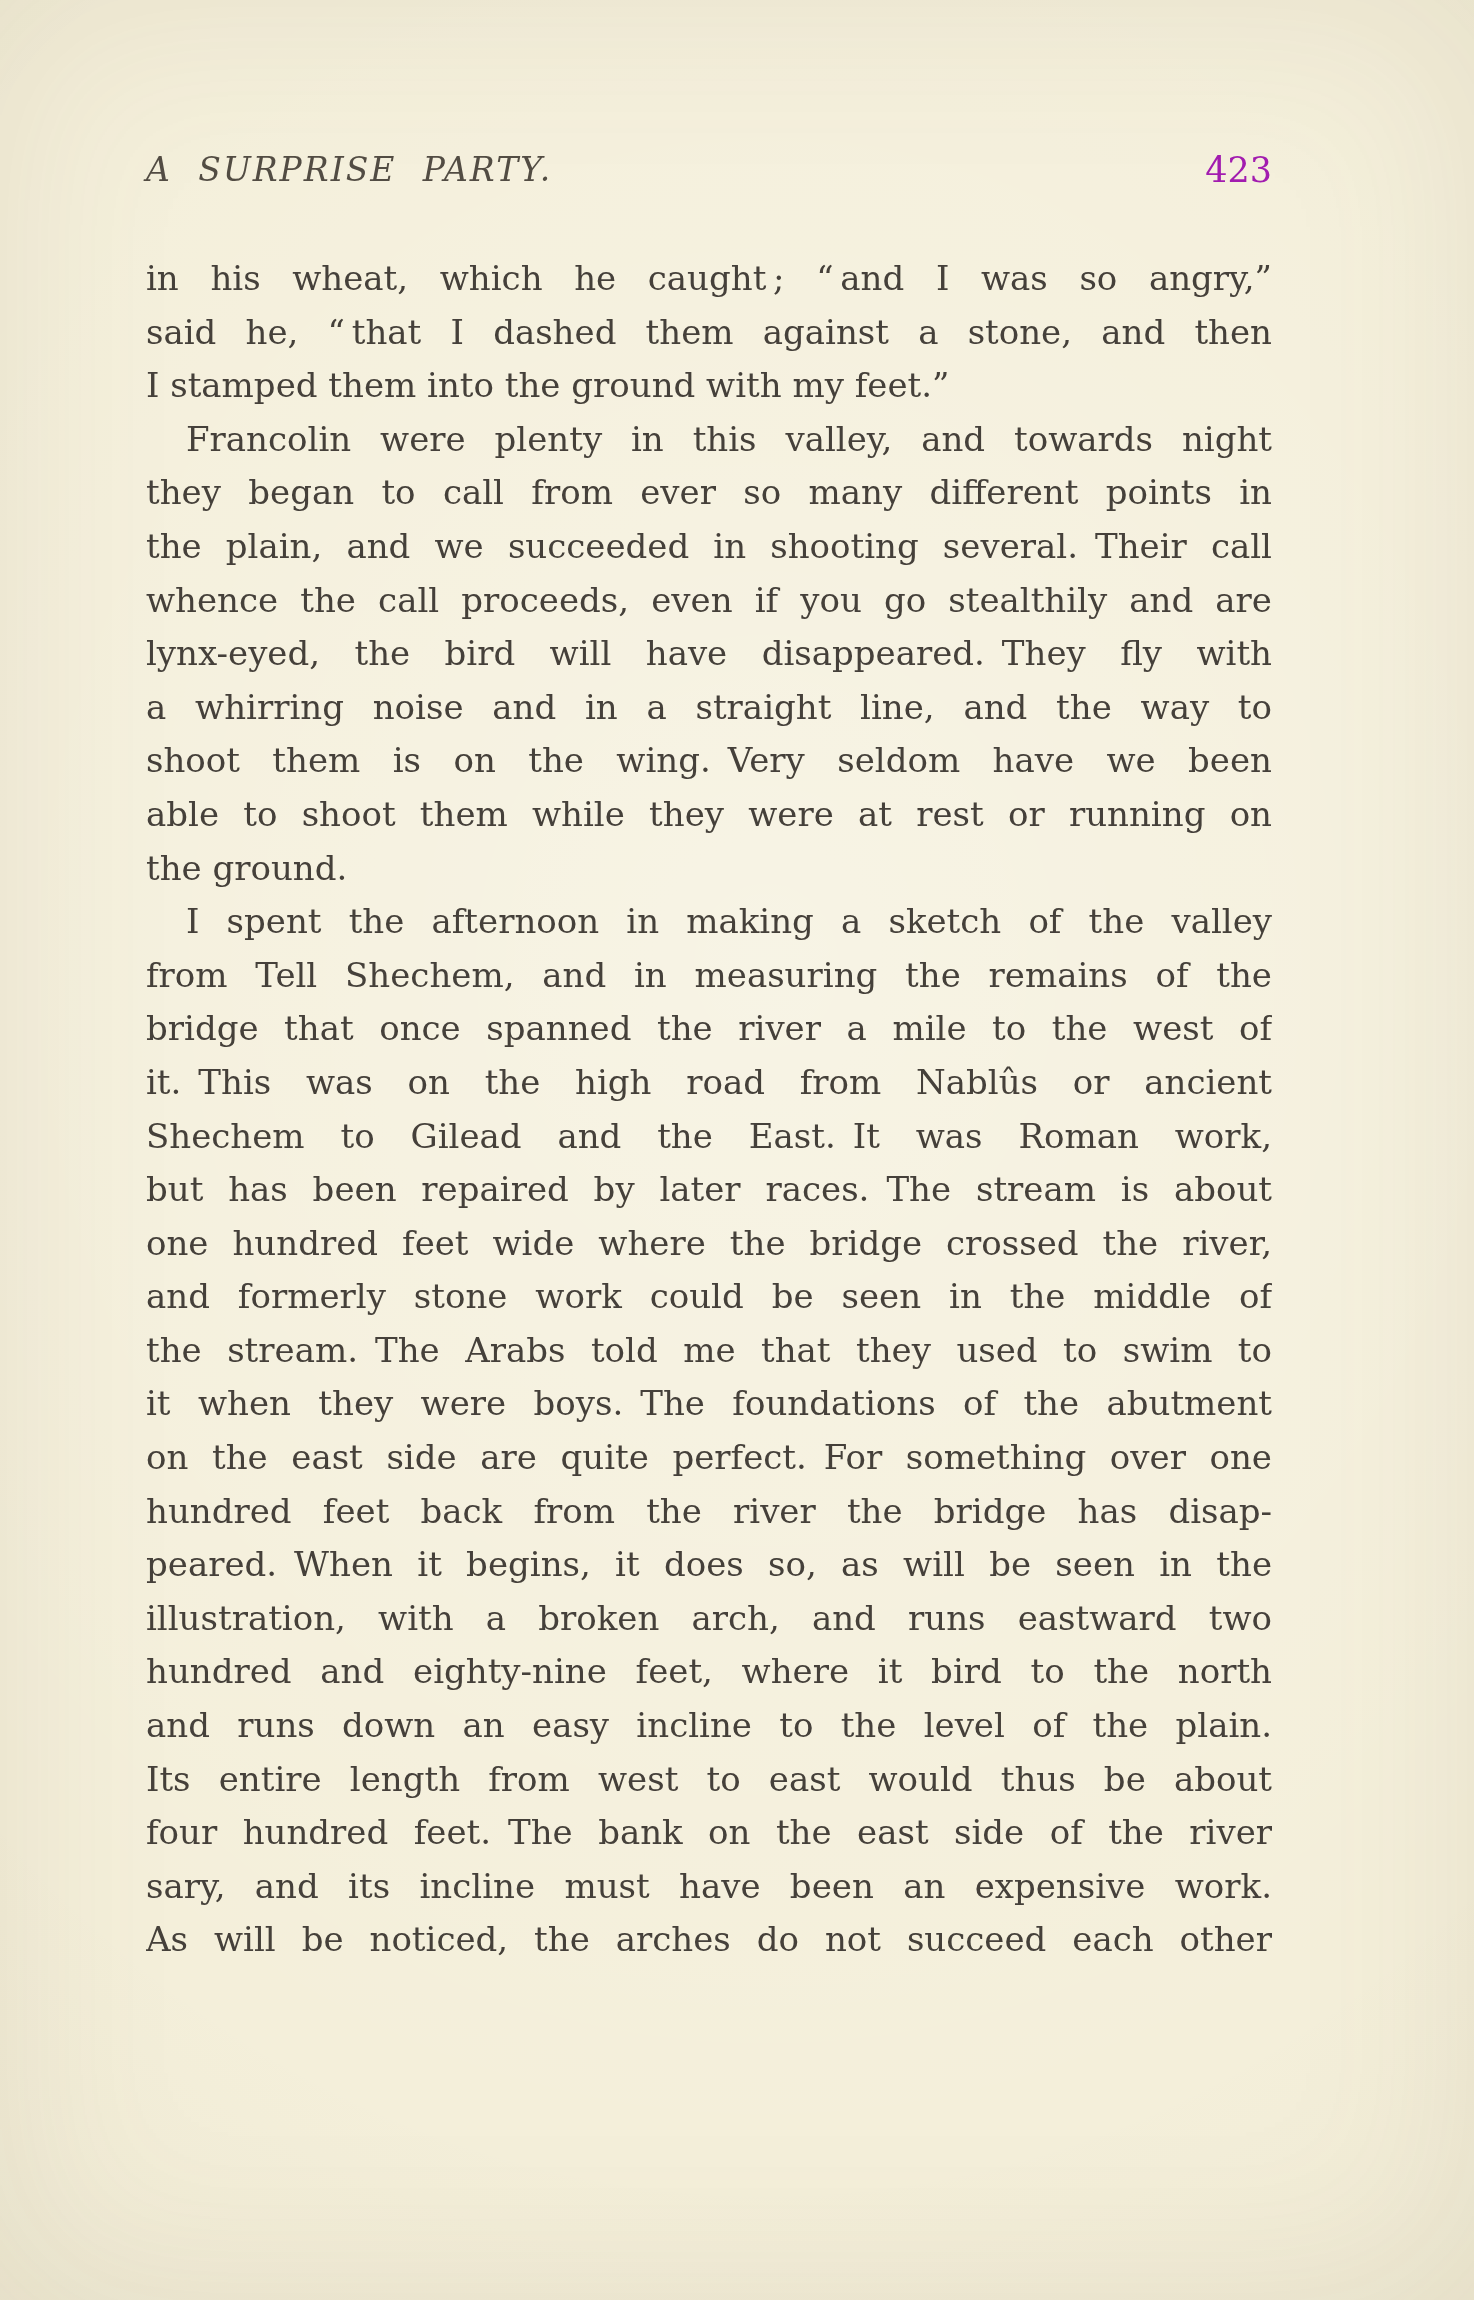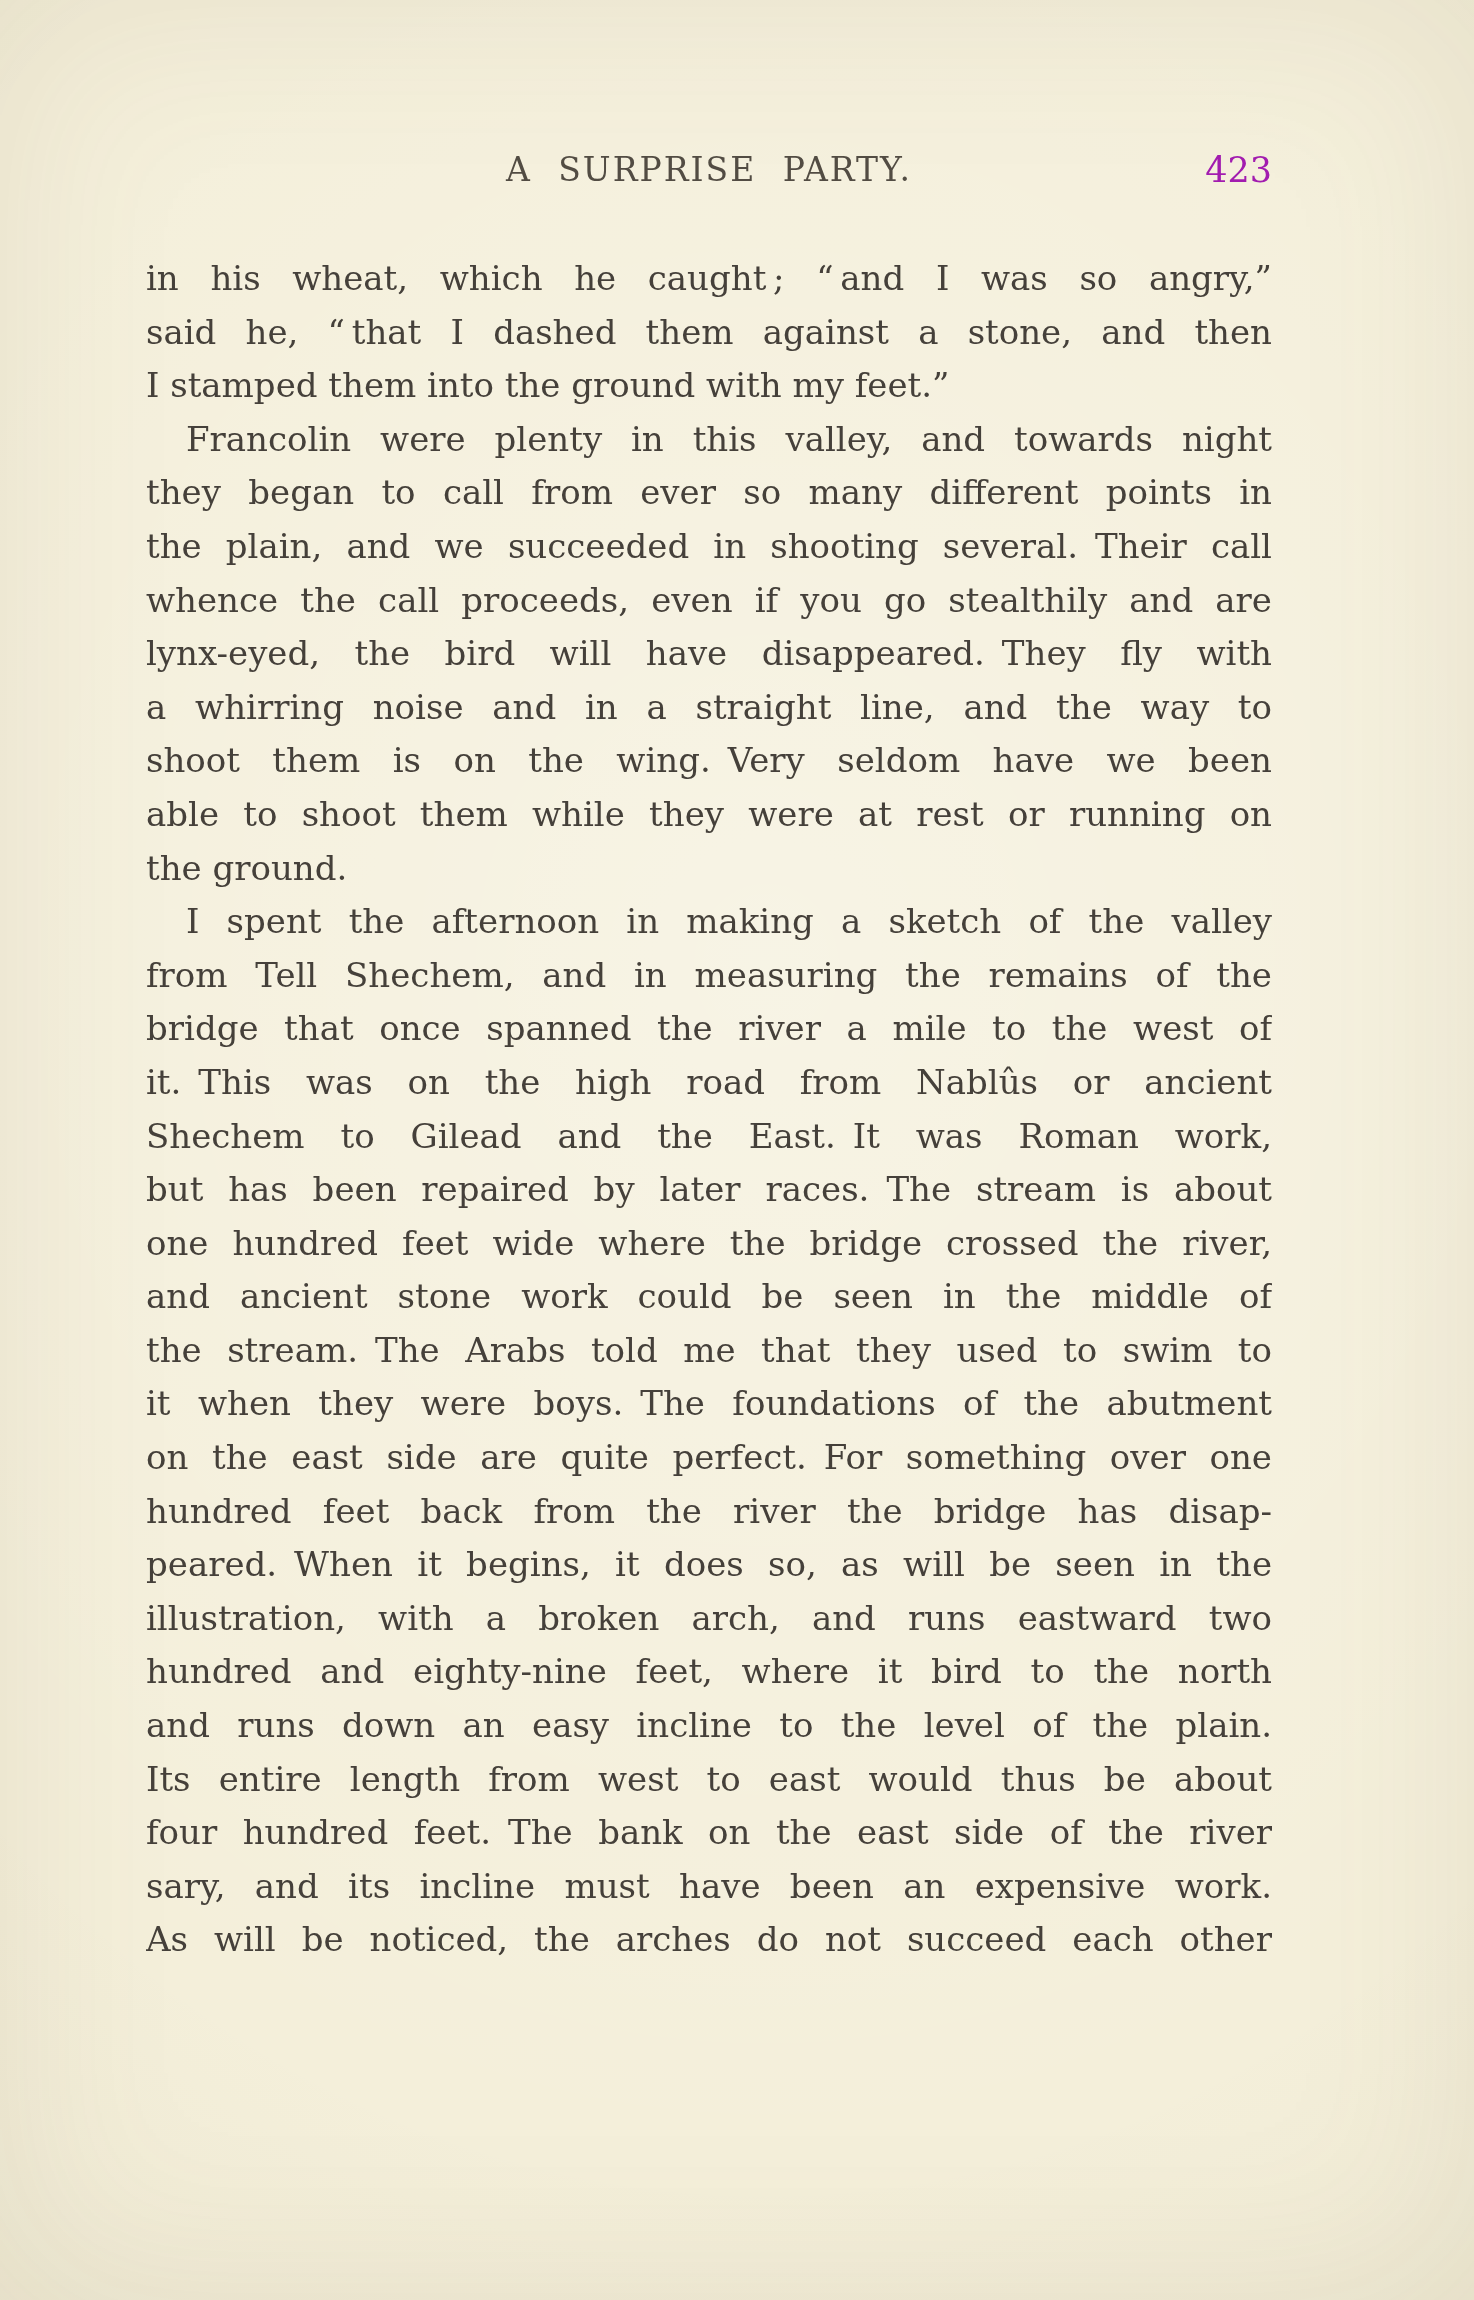--- a/index.html
+++ b/index.html
@@ -25,21 +25,22 @@
     position: absolute;
     top: 150px;
     left: 146px;
     width: 1126px;
     height: 48px;
   }
   .running-title {
     position: absolute;
     left: 0;
     right: 0;
-    text-align: center;
+    text-align: left;
+    font-style: italic;
     font-size: 33px;
     letter-spacing: 2px;
     word-spacing: 14px;
     color: #524c43;
     white-space: nowrap;
   }
   .page-number {
     position: absolute;
     right: 0;
     top: 0;
@@ -90,21 +91,21 @@
     <div class="line">shoot them is on the wing. Very seldom have we been</div>
     <div class="line">able to shoot them while they were at rest or running on</div>
     <div class="line pend">the ground.</div>
     <div class="line indent">I spent the afternoon in making a sketch of the valley</div>
     <div class="line">from Tell Shechem, and in measuring the remains of the</div>
     <div class="line">bridge that once spanned the river a mile to the west of</div>
     <div class="line">it. This was on the high road from Nablûs or ancient</div>
     <div class="line">Shechem to Gilead and the East. It was Roman work,</div>
     <div class="line">but has been repaired by later races. The stream is about</div>
     <div class="line">one hundred feet wide where the bridge crossed the river,</div>
-    <div class="line">and ancient stone work could be seen in the middle of</div>
+    <div class="line">and formerly stone work could be seen in the middle of</div>
     <div class="line">the stream. The Arabs told me that they used to swim to</div>
     <div class="line">it when they were boys. The foundations of the abutment</div>
     <div class="line">on the east side are quite perfect. For something over one</div>
     <div class="line">hundred feet back from the river the bridge has disap-</div>
     <div class="line">peared. When it begins, it does so, as will be seen in the</div>
     <div class="line">illustration, with a broken arch, and runs eastward two</div>
     <div class="line">hundred and eighty-nine feet, where it bird to the north</div>
     <div class="line">and runs down an easy incline to the level of the plain.</div>
     <div class="line">Its entire length from west to east would thus be about</div>
     <div class="line">four hundred feet. The bank on the east side of the river</div>

